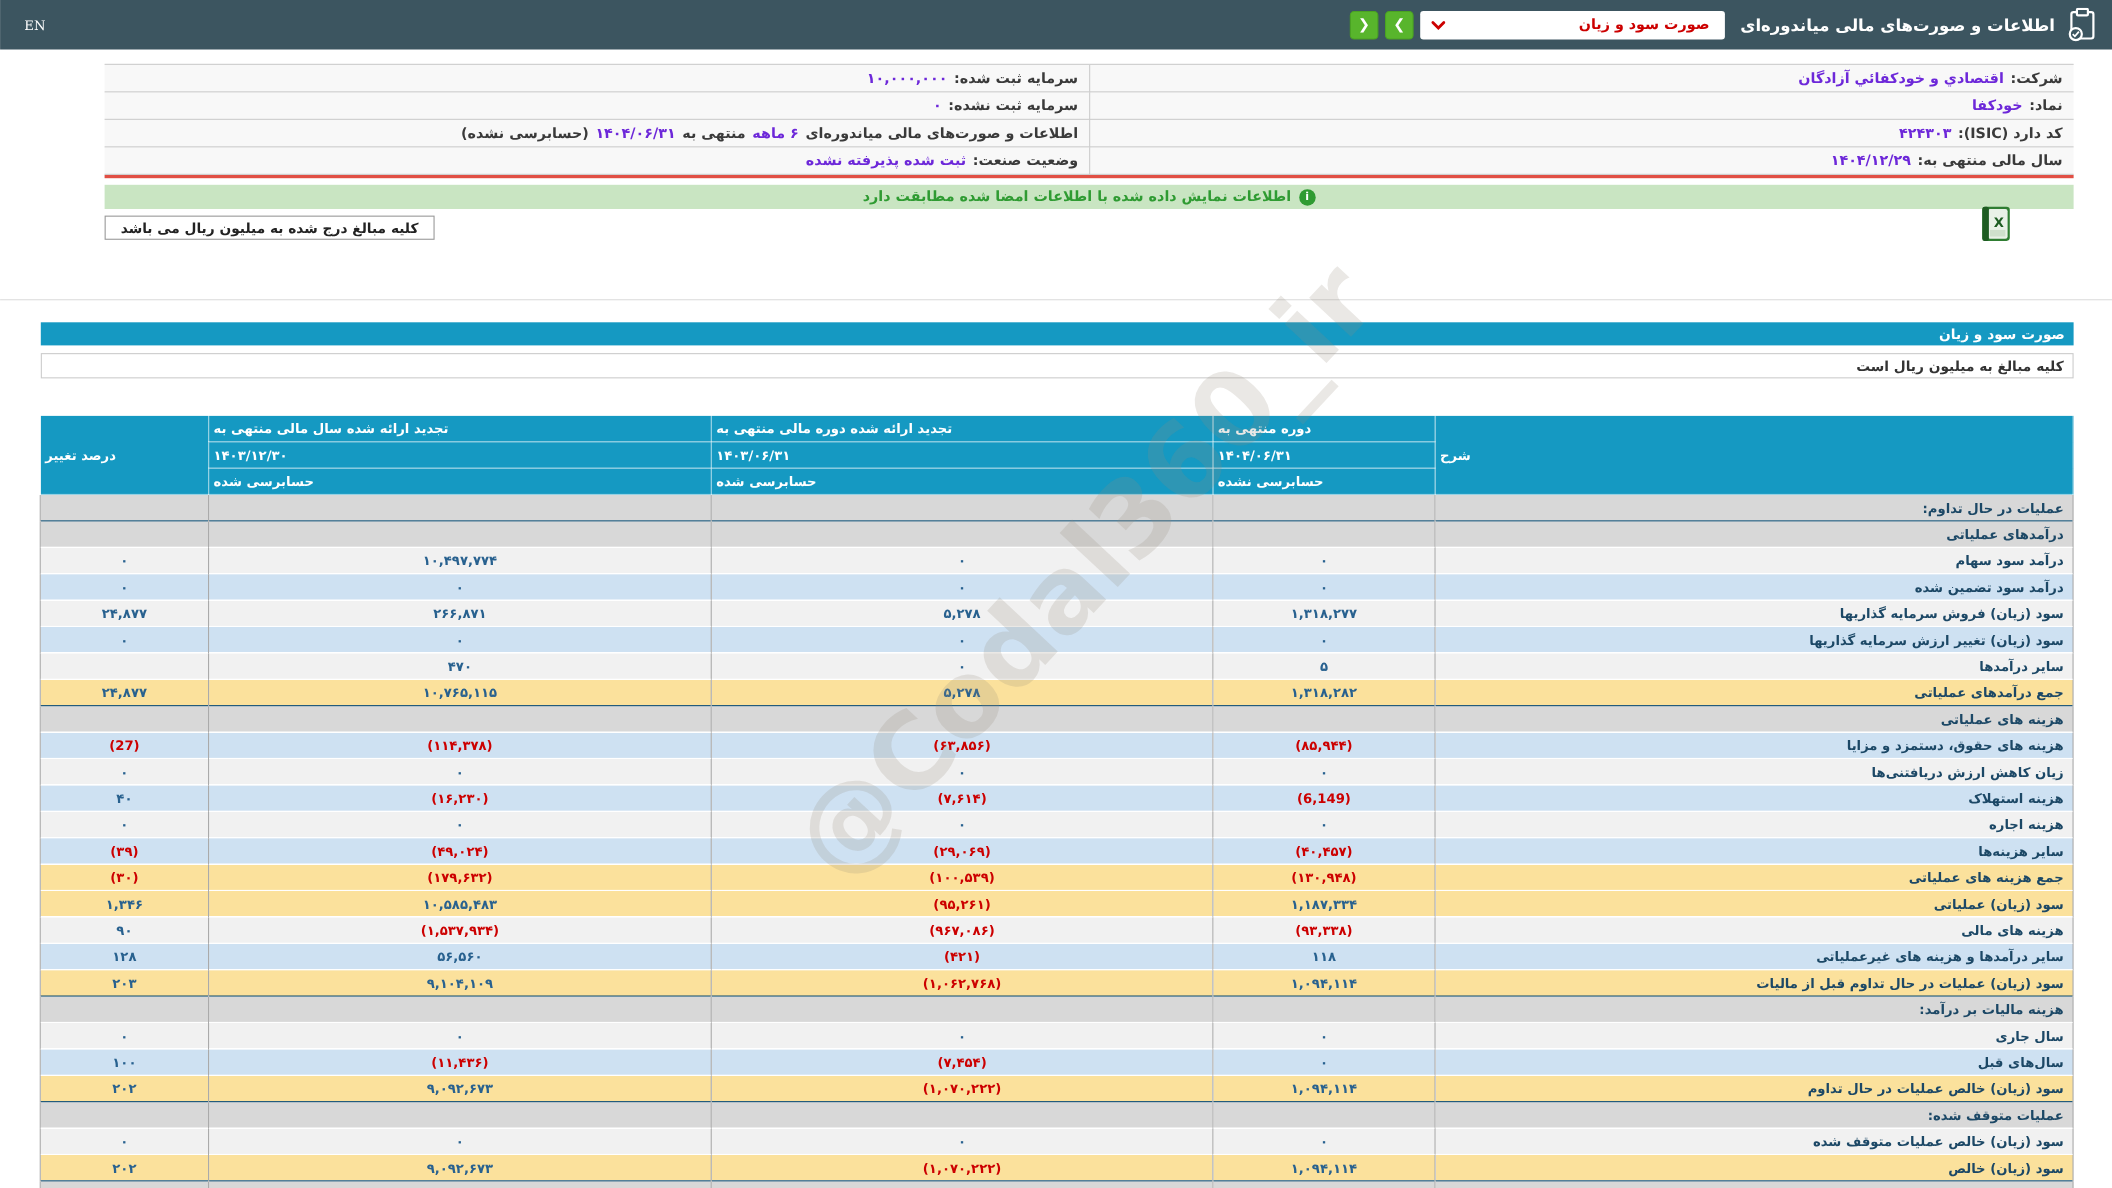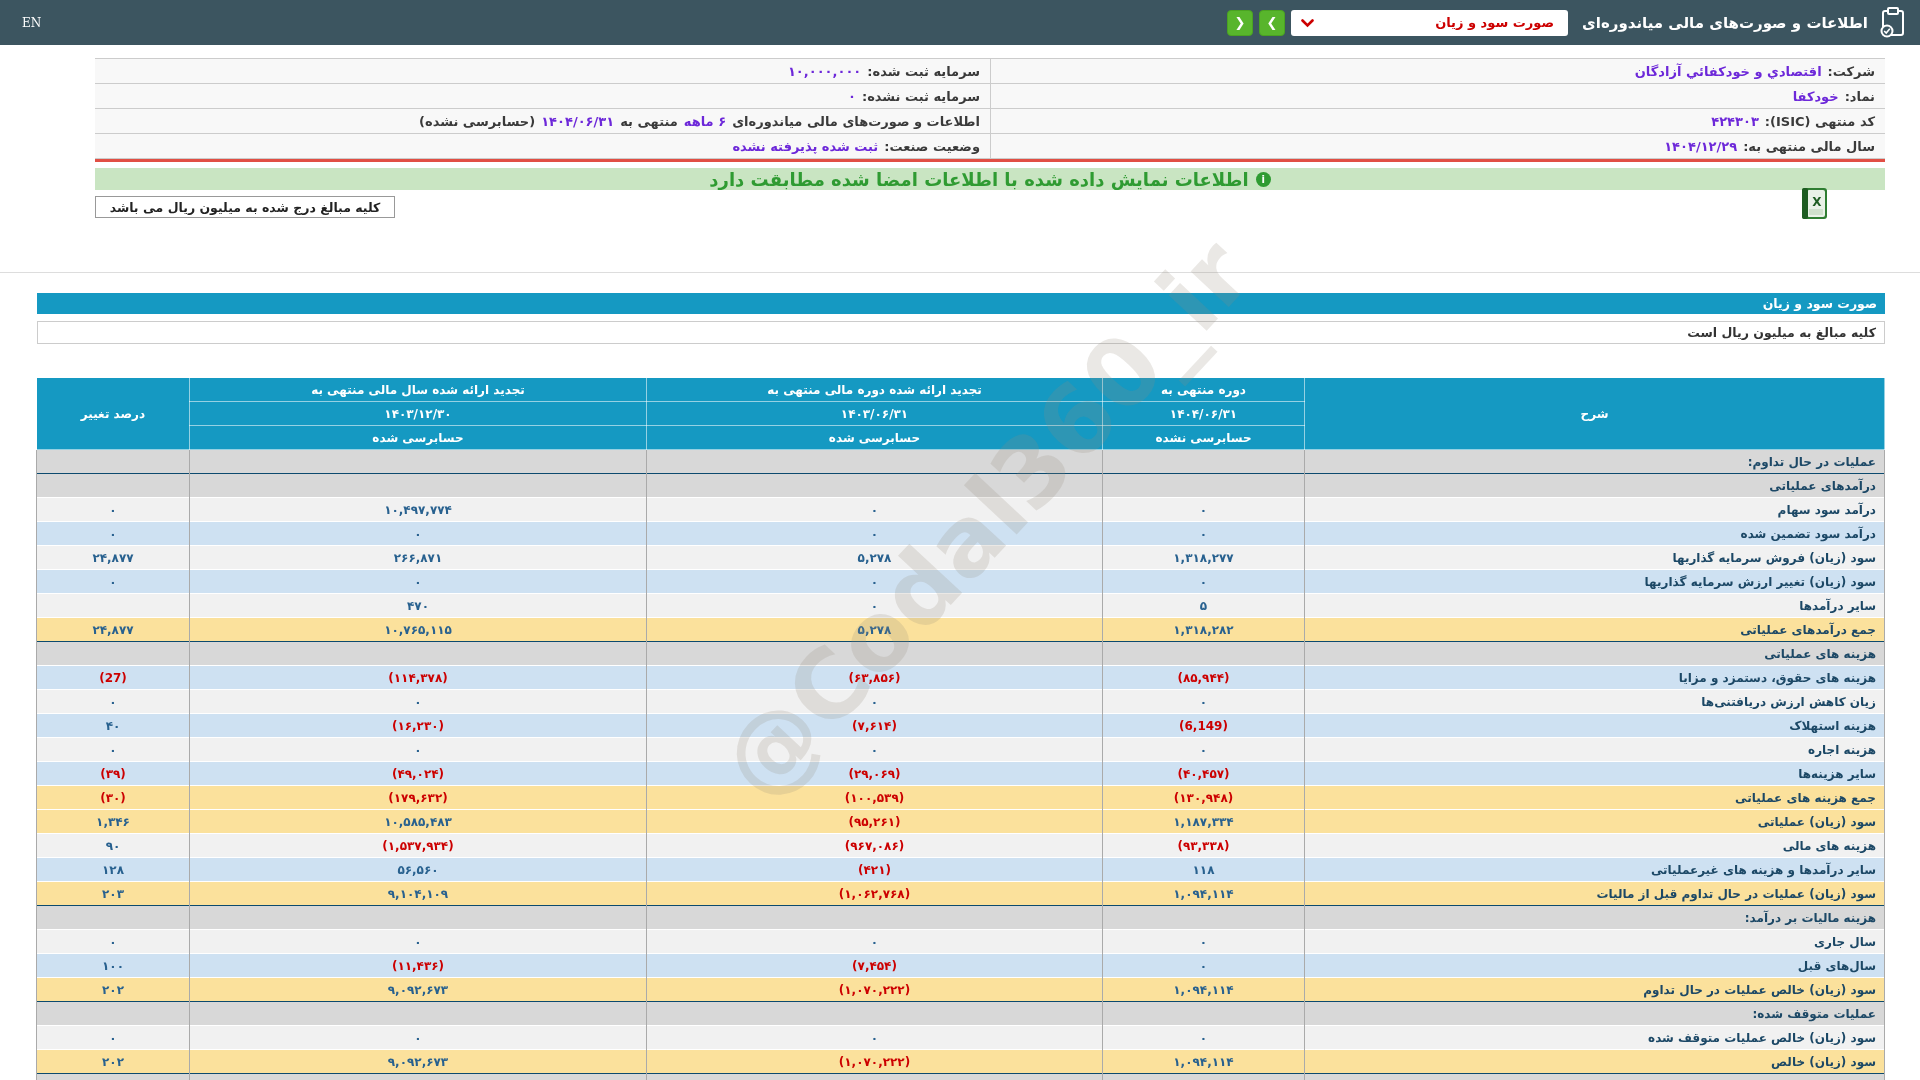--- a/index.html
+++ b/index.html
@@ -24,41 +24,41 @@
   .info-grid { display:grid; grid-template-columns:1fr 1fr; }
   .info-cell { height:25px; border-bottom:1px solid #ccc; padding:0 10px; display:flex;
                align-items:center; gap:6px; font-size:13px; white-space:nowrap; overflow:hidden; }
   .info-cell.rcol { border-left:1px solid #ccc; }
   .info-cell .lbl { font-weight:bold; color:#3a3a3a; }
   .info-cell .val { font-weight:bold; color:#6d28d9; }
 
   
   .banner { margin:6px 35px 0 95px; height:22px; background:#c9e5c2; display:flex;
             align-items:center; justify-content:center; gap:7px; }
-  .banner-text { color:#2f9b32; font-weight:bold; font-size:18px; }
+  .banner-text { color:#2f9b32; font-weight:bold; font-size:13px; }
   .info-i { width:15px; height:15px; border-radius:50%; background:#2f9b32; color:#fff; font-size:10px;
             font-weight:bold; display:flex; align-items:center; justify-content:center; flex:0 0 auto; }
   .unit-row { position:relative; margin:6px 35px 0 95px; height:30px; }
   .unit-box { position:absolute; left:0; top:0; width:300px; height:22px; border:1px solid #999;
               background:#fff; display:flex; align-items:center; justify-content:center;
               font-size:12.5px; font-weight:bold; color:#222; }
   .excel-icon { position:absolute; left:1705px; top:-10px; width:30px; height:36px; cursor:pointer; }
 
   .page-divider { margin-top:46px; border-top:1px solid #ddd; }
 
   
   .stmt-title { margin:20px 35px 0 37px; height:21px; background:#1599c2; color:#fff;
                 font-weight:bold; font-size:12.5px; display:flex; align-items:center; padding:0 8px; }
   .stmt-unit  { margin:7px 35px 0 37px; height:23px; border:1px solid #ccc; background:#fff;
                 font-weight:bold; font-size:12.5px; color:#333; display:flex; align-items:center; padding:0 8px; }
 
   table.fin { margin:33px 35px 0 37px; width:1848px; border-collapse:collapse; table-layout:fixed;
               font-size:12px; border:1px solid #999; }
   .fin th { background:#1599c2; color:#fff; font-weight:bold; height:24px;
-            border:1px solid rgba(255,255,255,.55); text-align:center; padding:0 4px; }
+            border:1px solid rgba(255,255,255,.55); text-align:left; padding:0 4px; }
   .fin td { height:24px; padding:0 8px; border-left:1px solid #aaa; border-right:1px solid #aaa;
             border-top:1px solid #fff; text-align:center; font-weight:bold; white-space:nowrap; overflow:hidden; }
   .fin td.desc-cell { text-align:right; color:#1c4866; }
   .fin tr.light  td { background:#f1f1f1; }
   .fin tr.blue   td { background:#cee1f2; }
   .fin tr.yellow td { background:#fbe19c; }
   .fin tr.sec    td { background:#d8d8d8; border-top:1px solid #0c4a6e; }
   .fin td.pos { color:#28618f; direction:ltr; }
   .fin td.neg { color:#cc0000; direction:ltr; }
 
@@ -104,21 +104,21 @@
       </div>
       <div class="info-cell rcol">
         <span class="lbl">نماد:</span>
         <span class="val">خودکفا</span>
       </div>
       <div class="info-cell lcol">
         <span class="lbl">سرمایه ثبت نشده:</span>
         <span class="val">۰</span>
       </div>
       <div class="info-cell rcol">
-        <span class="lbl">کد منتهی (ISIC):</span>
+        <span class="lbl">کد دارد (ISIC):</span>
         <span class="val">۴۲۴۳۰۳</span>
       </div>
       <div class="info-cell lcol">
         <span class="lbl">اطلاعات و صورت‌های مالی میاندوره‌ای</span>
         <span class="val">۶ ماهه</span>
         <span class="lbl">منتهی به</span>
         <span class="val">۱۴۰۴/۰۶/۳۱</span>
         <span class="lbl">(حسابرسی نشده)</span>
       </div>
       <div class="info-cell rcol">

